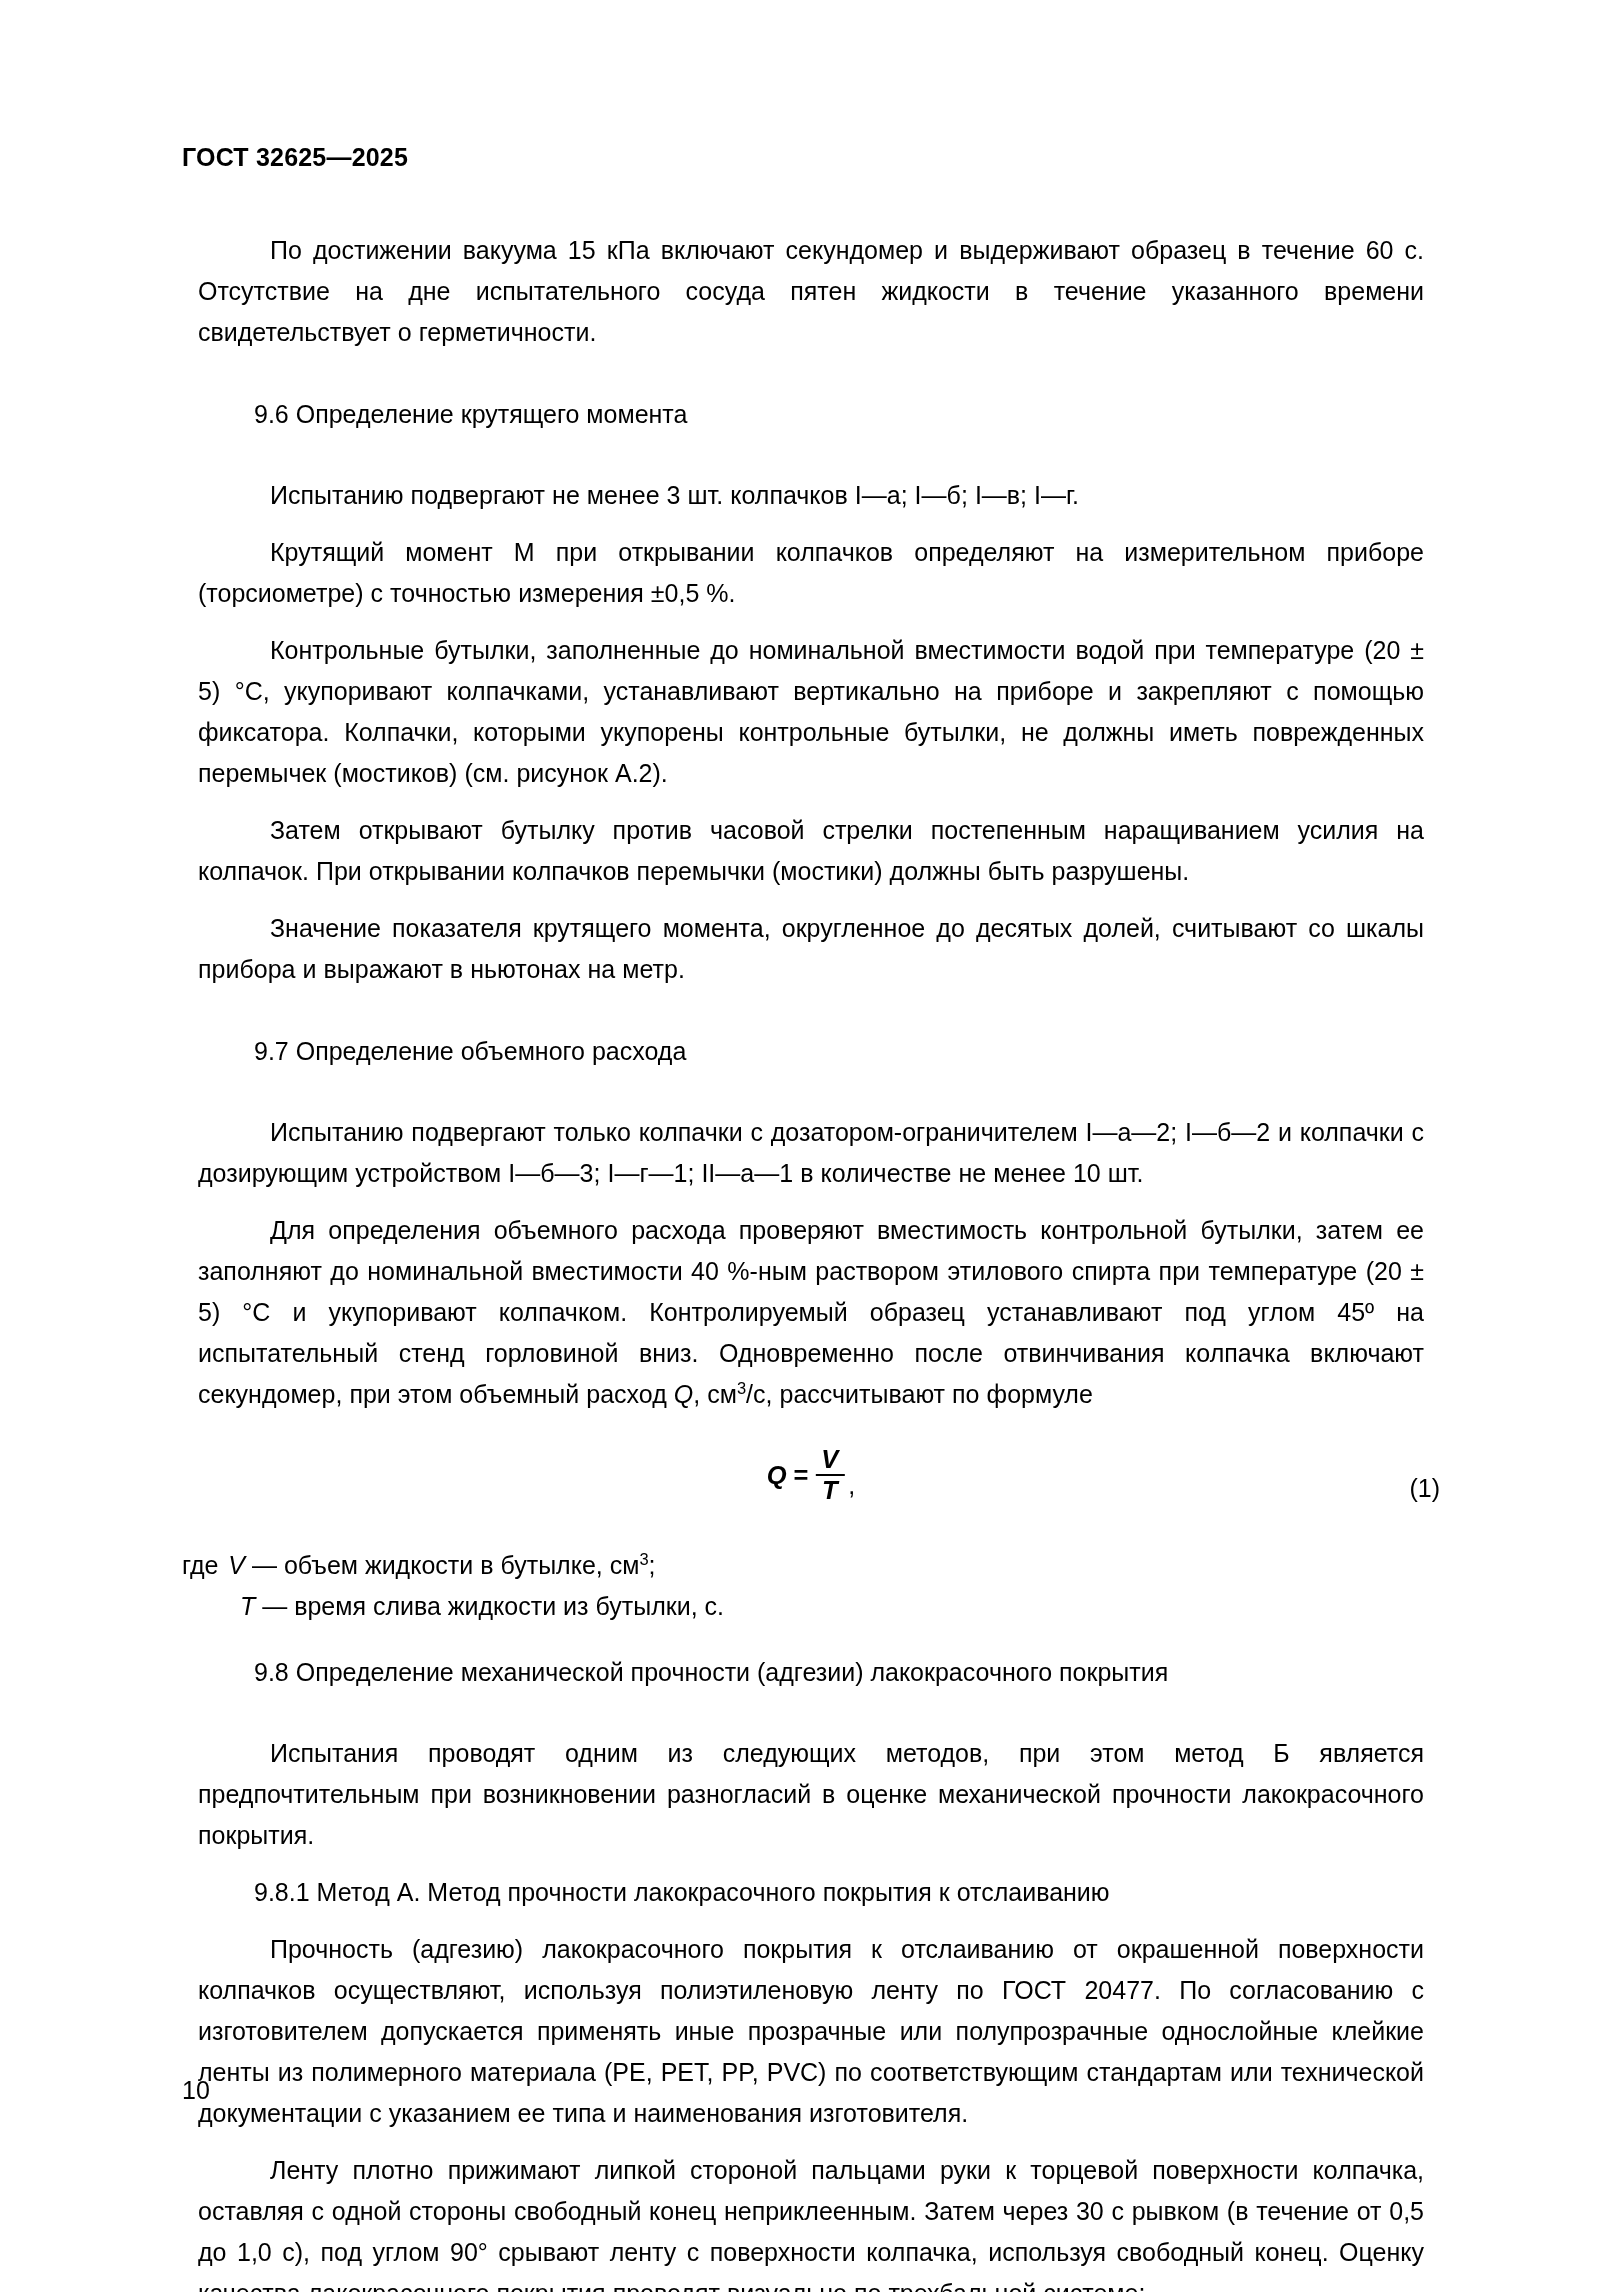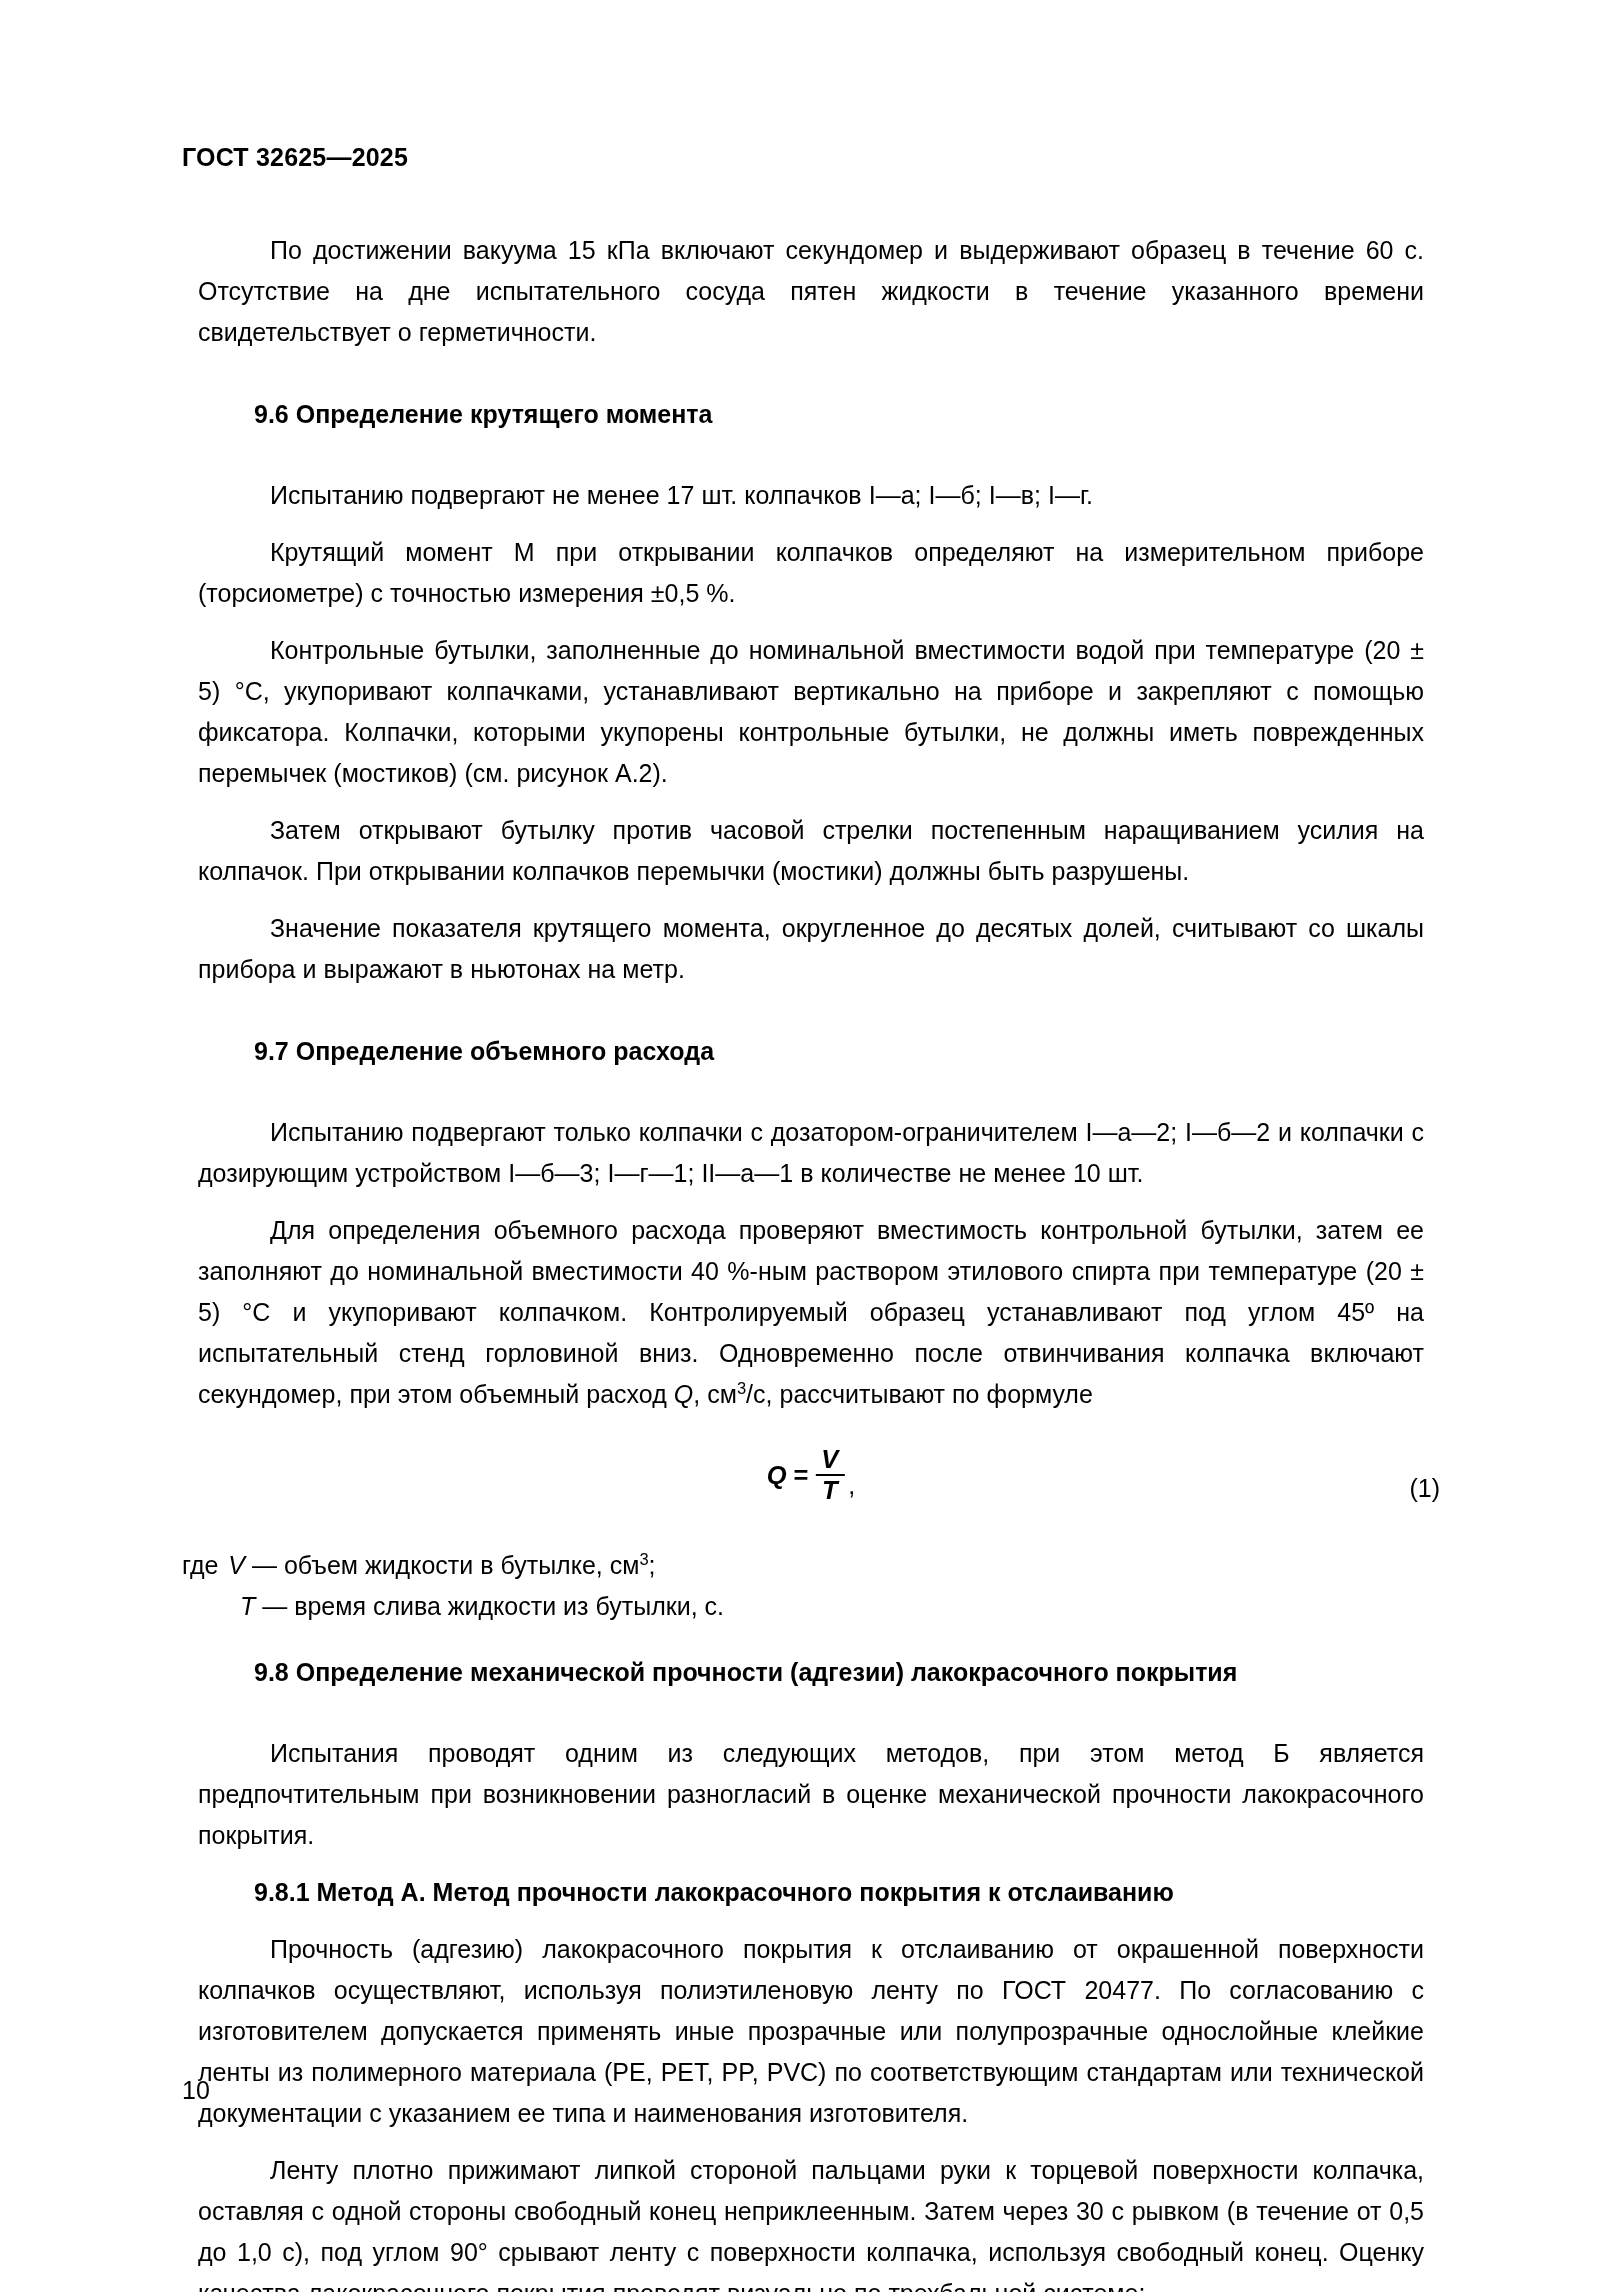--- a/index.html
+++ b/index.html
@@ -51,21 +51,21 @@
     word-spacing: 0.1px;
   }
   p.last-left {
     text-align: left;
   }
 
   h3.heading {
     margin: 0;
     font-size: 25px;
     line-height: 41px;
-    font-weight: bold;
+    font-weight: normal;
     text-indent: 72px;
     text-align: left;
   }
 
   .gap-before-heading { height: 24.5px; }
   .gap-after-heading  { height: 24.5px; }
 
   
   p.bullet {
     margin: 0;
@@ -177,21 +177,21 @@
   <div class="doc-header">ГОСТ 32625—2025</div>
 
   <div class="body-block">
 
     <p class="para">По достижении вакуума 15 кПа включают секундомер и выдерживают образец в течение 60 с. Отсутствие на дне испытательного сосуда пятен жидкости в течение указанного времени свидетельствует о герметичности.</p>
 
     <div class="gap-before-heading"></div>
     <h3 class="heading">9.6 Определение крутящего момента</h3>
     <div class="gap-after-heading"></div>
 
-    <p class="para last-left">Испытанию подвергают не менее 17 шт. колпачков I—а; I—б; I—в; I—г.</p>
+    <p class="para last-left">Испытанию подвергают не менее 3 шт. колпачков I—а; I—б; I—в; I—г.</p>
     <p class="para">Крутящий момент М при открывании колпачков определяют на измерительном приборе (торсиометре) с точностью измерения ±0,5 %.</p>
     <p class="para">Контрольные бутылки, заполненные до номинальной вместимости водой при температуре (20 ± 5) °C, укупоривают колпачками, устанавливают вертикально на приборе и закрепляют с помощью фиксатора. Колпачки, которыми укупорены контрольные бутылки, не должны иметь поврежденных перемычек (мостиков) (см. рисунок А.2).</p>
     <p class="para">Затем открывают бутылку против часовой стрелки постепенным наращиванием усилия на колпачок. При открывании колпачков перемычки (мостики) должны быть разрушены.</p>
     <p class="para">Значение показателя крутящего момента, округленное до десятых долей, считывают со шкалы прибора и выражают в ньютонах на метр.</p>
 
     <div class="gap-before-heading"></div>
     <h3 class="heading">9.7 Определение объемного расхода</h3>
     <div class="gap-after-heading"></div>
 
     <p class="para">Испытанию подвергают только колпачки с дозатором-ограничителем I—а—2; I—б—2 и колпачки с дозирующим устройством I—б—3; I—г—1; II—а—1 в количестве не менее 10 шт.</p>

